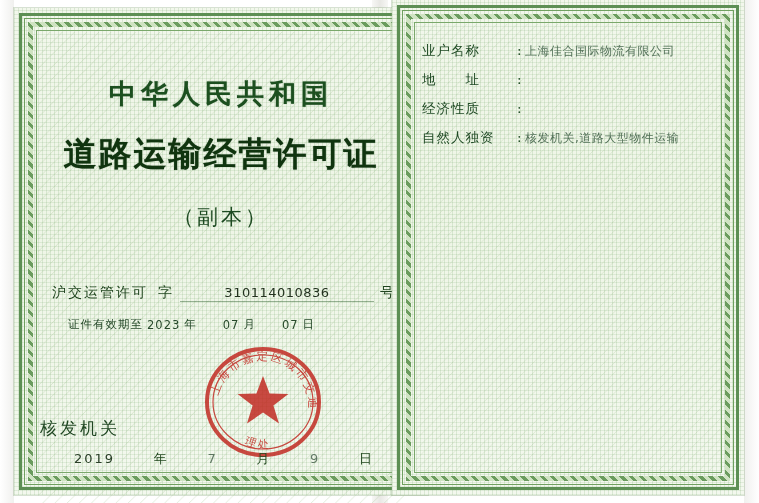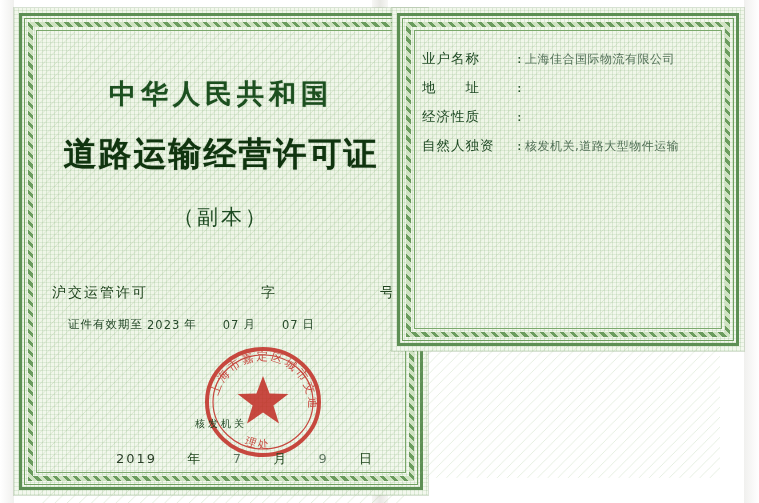--- a/index.html
+++ b/index.html
@@ -150,23 +150,22 @@
     letter-spacing: 1px;
   }
   .valid-line .v { font-family: "DejaVu Sans", "Liberation Sans", sans-serif; font-size: 11.5px; padding: 0 4px; }
   .valid-line .gap { display: inline-block; width: 22px; }
 
   .issuer-line {
     position: absolute;
     left: 0;
     right: 0;
     top: 383px;
-    text-align: center;
-    font-family: "DejaVu Serif", "Liberation Serif", serif;
-    font-size: 10px;
+    font-family: "DejaVu Serif", "Liberation Serif", serif;
+    font-size: 17px;
     letter-spacing: 3px;
     color: #1f4622;
   }
 
   .date-line {
     position: absolute;
     left: 34px;
     right: 28px;
     top: 416px;
     display: flex;
@@ -174,21 +173,20 @@
     justify-content: space-between;
     font-family: "DejaVu Serif", "Liberation Serif", serif;
     font-size: 13px;
     color: #22481f;
     letter-spacing: 2px;
   }
   .date-line .y {
     font-family: "DejaVu Sans", "Liberation Sans", sans-serif;
     font-size: 13px;
     color: #2a3f28;
-    margin-left: 42px;
   }
   .date-line .hw {
     font-family: "DejaVu Sans", "Liberation Sans", sans-serif;
     font-size: 13px;
     color: #33503a;
     opacity: 0.75;
   }
 
   
   .seal {
@@ -196,23 +194,23 @@
     left: 159px;
     top: 306px;
     width: 128px;
     height: 124px;
     opacity: 0.82;
   }
 
   
   #right-cert {
     left: 392px;
-    top: 8px;
+    top: 0;
     width: 352px;
-    height: 343px;
+    height: 495px;
   }
   .right-body {
     position: absolute;
     left: 30px;
     right: 22px;
     top: 42px;
   }
   .field-row {
     display: flex;
     align-items: baseline;
@@ -300,20 +298,21 @@
 
         <div class="nation-title">中华人民共和国</div>
 
         <div class="main-title">道路运输经营许可证</div>
 
         <div class="sub-title">（副本）</div>
 
         <div class="lic-line">
           <span class="lbl">沪交运管许可</span>
           <span class="lbl" style="padding-left:10px;">字</span>
+          <span class="num">310114010836</span>
           <span class="tail">号</span>
         </div>
 
         <div class="valid-line">
           <span>证件有效期至</span>
           <span class="v">2023</span>
           <span>年</span>
           <span class="gap"></span>
           <span class="v">07</span>
           <span>月</span>

